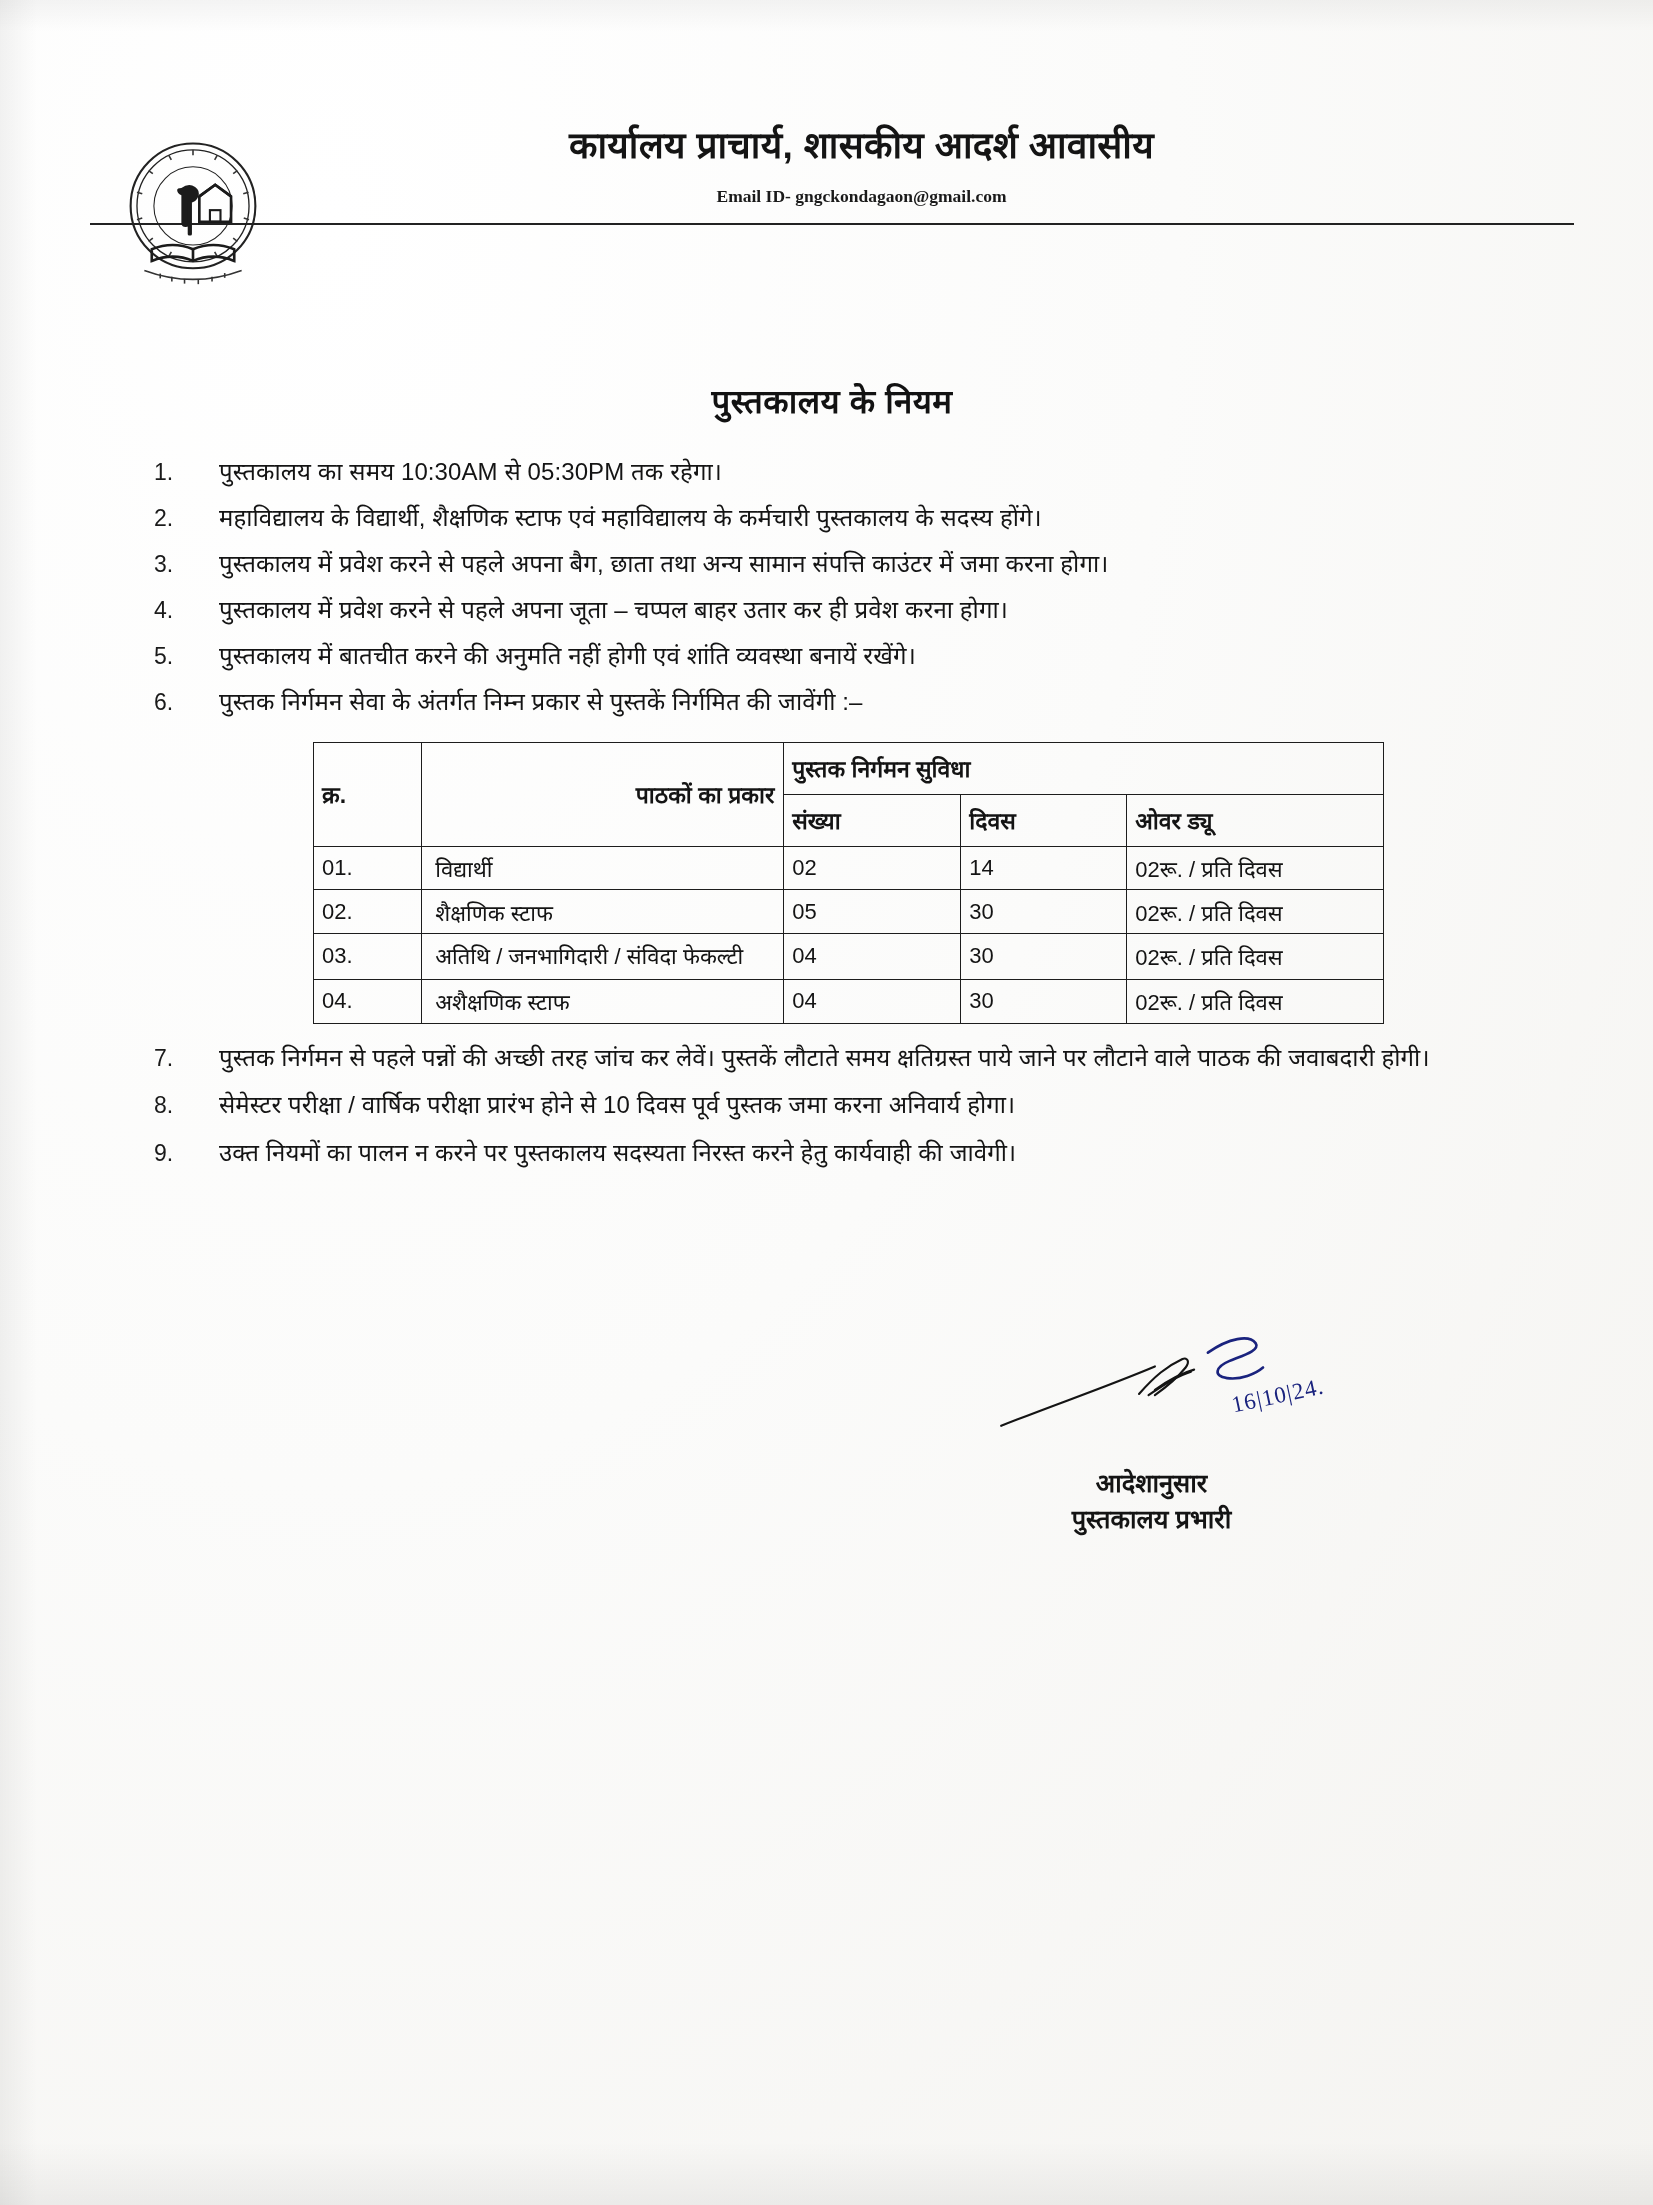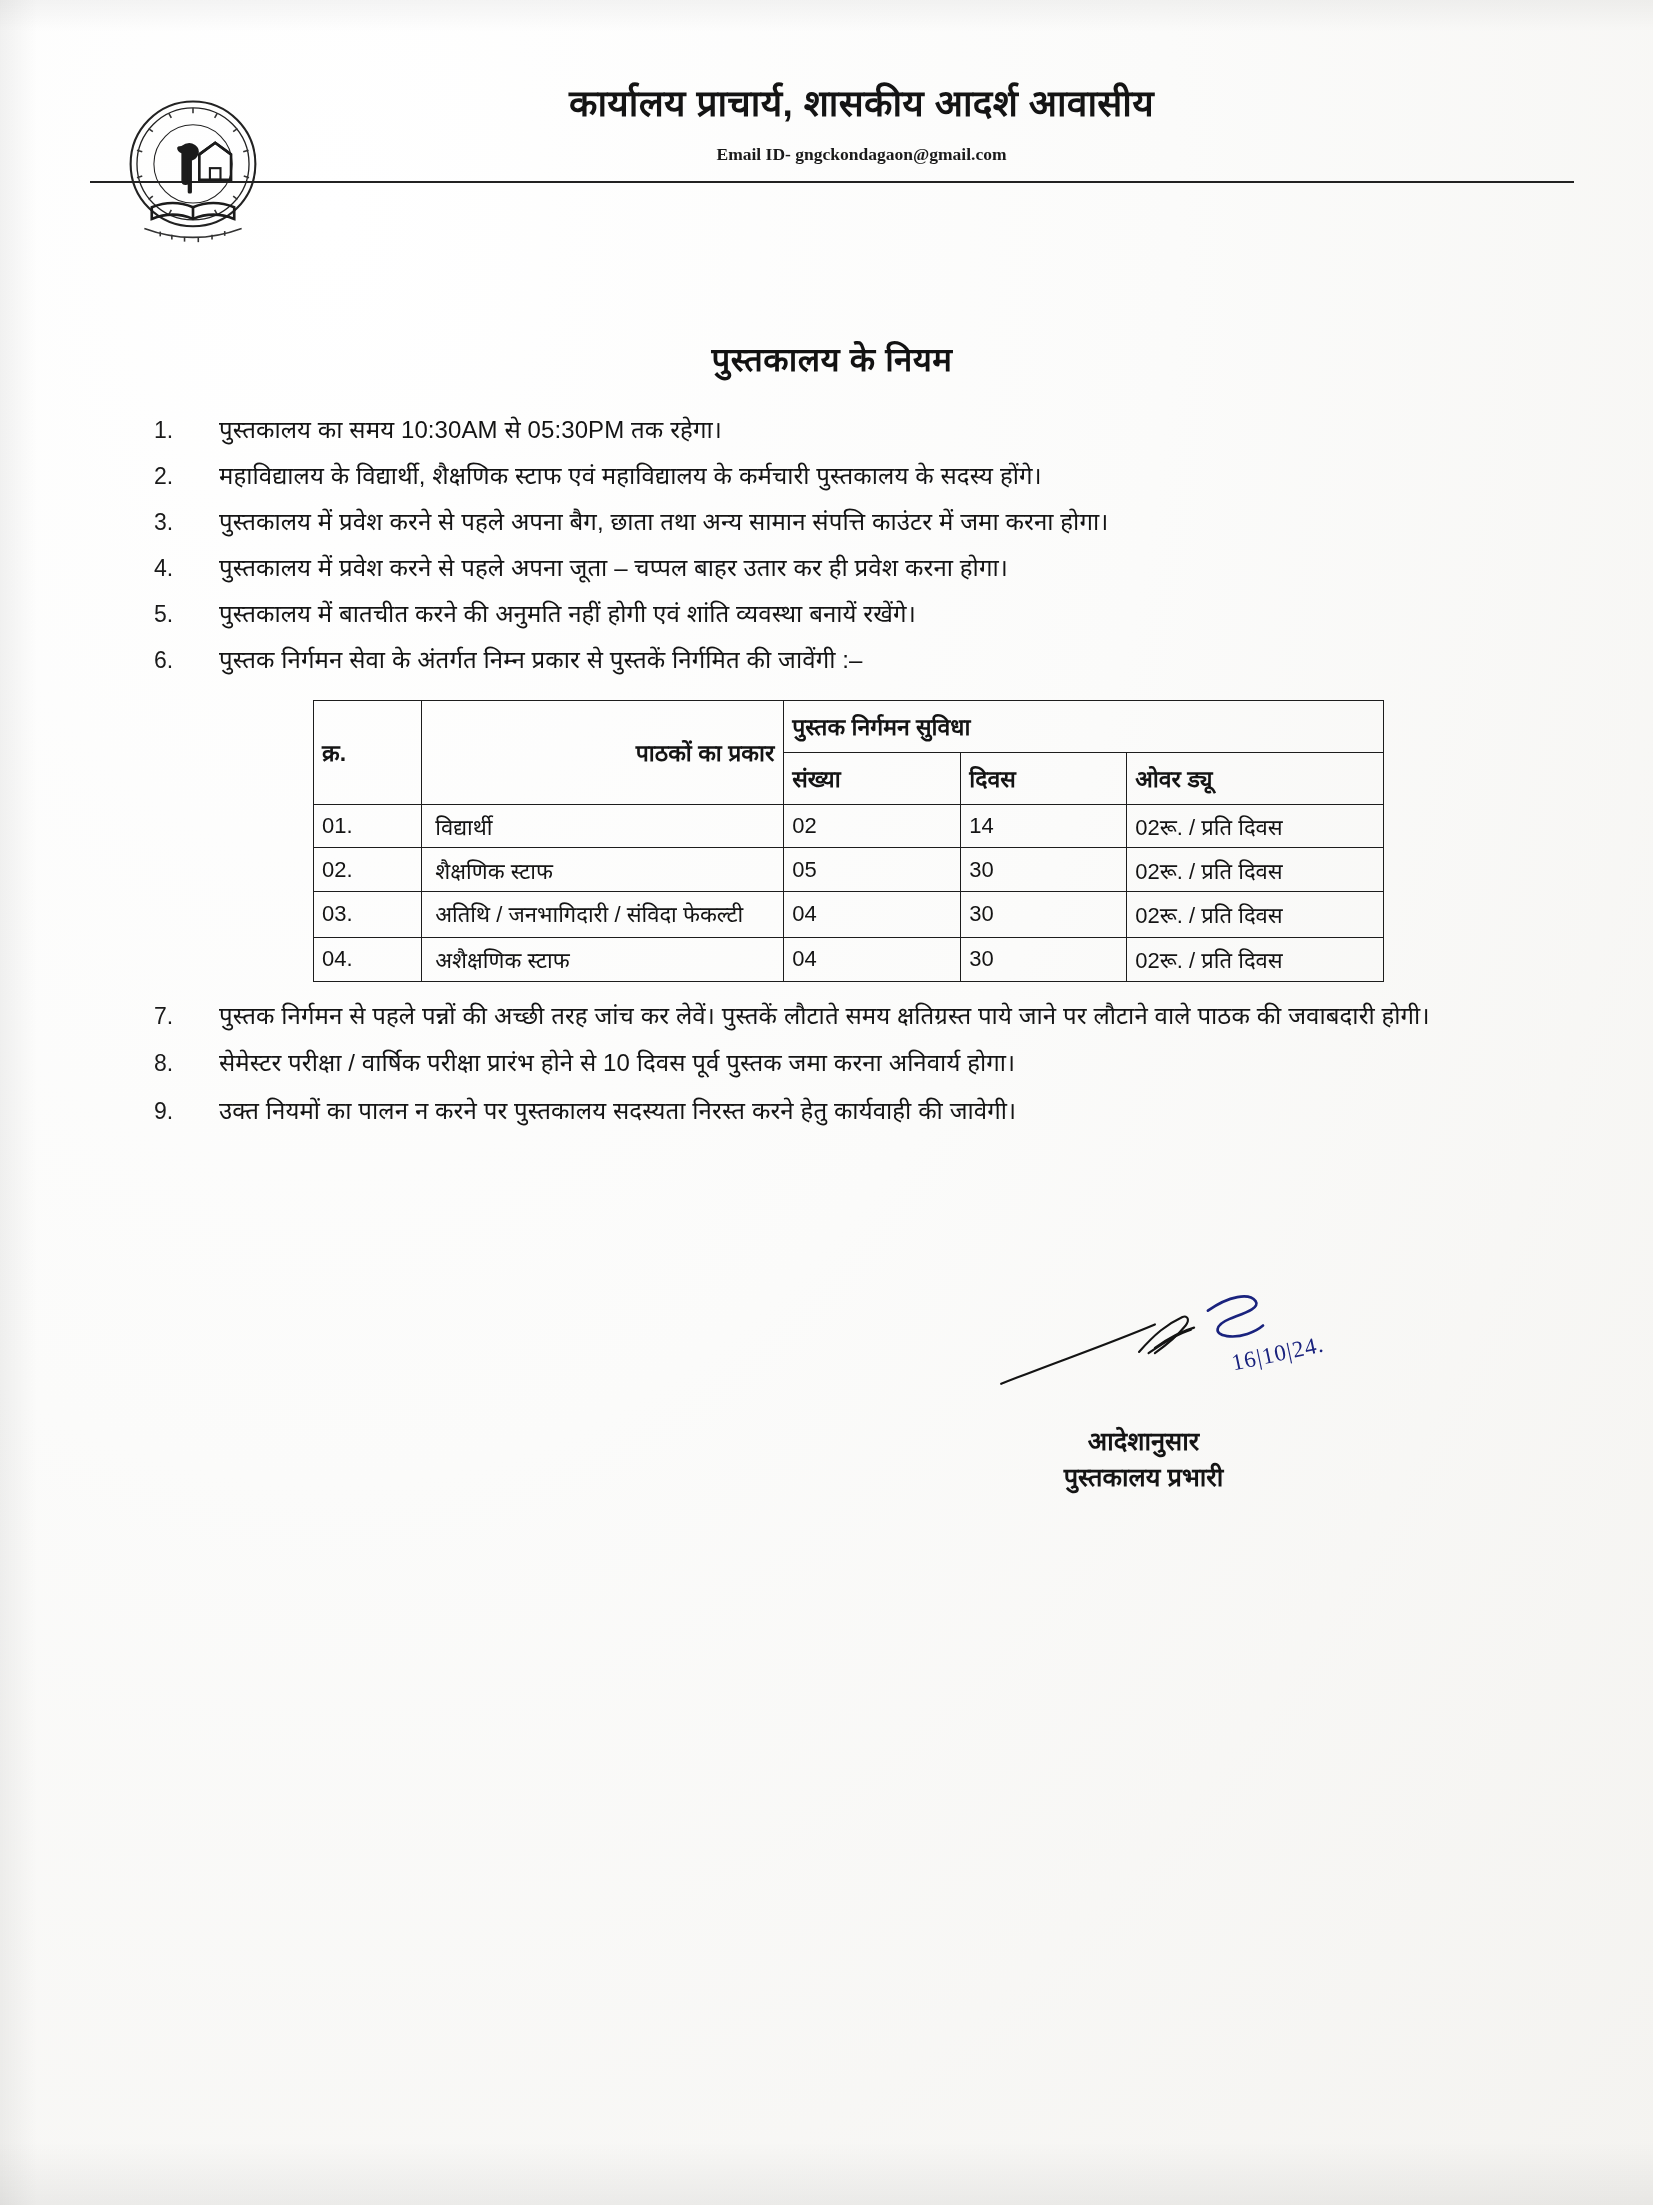--- a/index.html
+++ b/index.html
@@ -67,20 +67,21 @@
     padding-left: 80px;
     padding-right: 21px;
   }
   .head-line {
     font-family: "Liberation Sans", sans-serif;
     font-weight: bold;
     font-size: 37px;
     line-height: 1.32;
     letter-spacing: 0.3px;
     color: #141414;
+    margin-top: 42px;
   }
   .head-line.l2 { margin-top: 3.2px; }
   .head-email {
     margin-top: 15px;
     font-family: "Liberation Serif", serif;
     font-weight: bold;
     font-size: 17.5px;
     color: #1a1a1a;
   }
   .rule {
@@ -181,21 +182,21 @@
     right: 249px;
     top: 37px;
     font-family: "Liberation Serif", serif;
     font-size: 23px;
     color: #1a237e;
     transform: rotate(-12deg);
     letter-spacing: 1.1px;
   }
   .sign-lines {
     position: absolute;
-    right: 266px;
+    right: 258px;
     top: 119px;
     text-align: center;
     width: 329px;
   }
   .sign-lines div {
     font-size: 25.4px;
     font-weight: bold;
     line-height: 1.42;
     color: #141414;
   }

